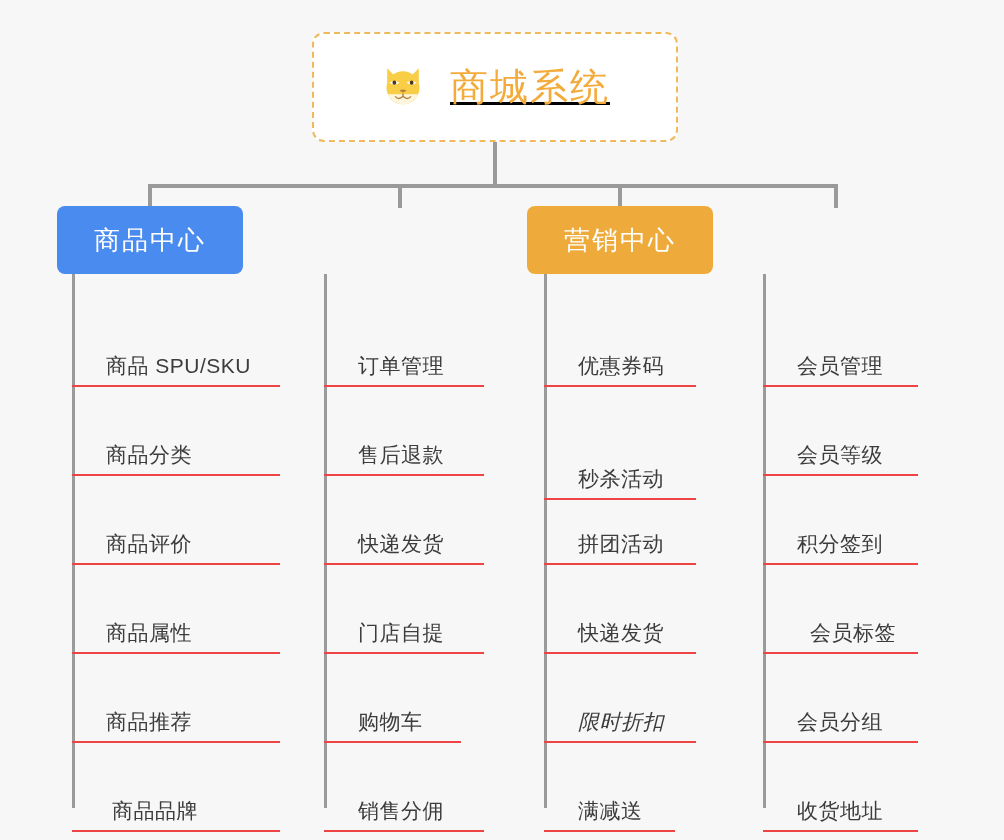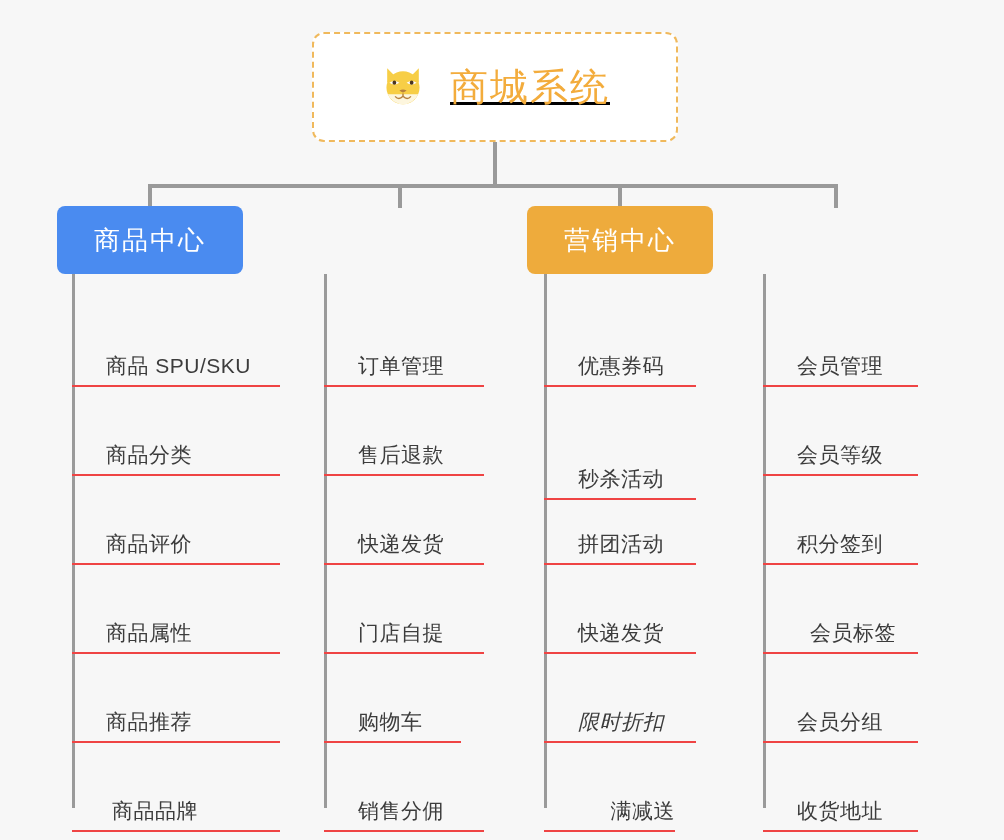--- a/index.html
+++ b/index.html
@@ -180,21 +180,21 @@
       </div>
     <div class="leaf-item" style="top:178px; width:152px;">
         <span class="leaf-label">拼团活动</span>
       </div>
     <div class="leaf-item" style="top:267px; width:152px;">
         <span class="leaf-label">快递发货</span>
       </div>
     <div class="leaf-item" style="top:356px; width:152px;font-style:italic;">
         <span class="leaf-label">限时折扣</span>
       </div>
-    <div class="leaf-item" style="top:445px; width:131px;justify-content:flex-end;">
+    <div class="leaf-item" style="top:445px; width:131px;">
         <span class="leaf-label">满减送</span>
       </div>
   </div>
 
   <div class="leaf-col" style="left:763px;">
     <div class="leaf-spine" style="height:534px;"></div>
     <div class="leaf-item" style="top:0px;   width:155px;">
         <span class="leaf-label">会员管理</span>
       </div>
     <div class="leaf-item" style="top:89px;  width:155px;">

